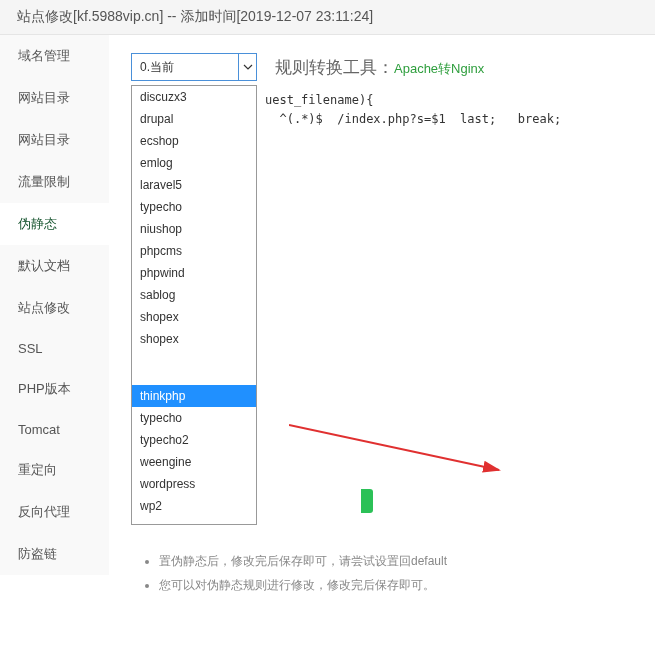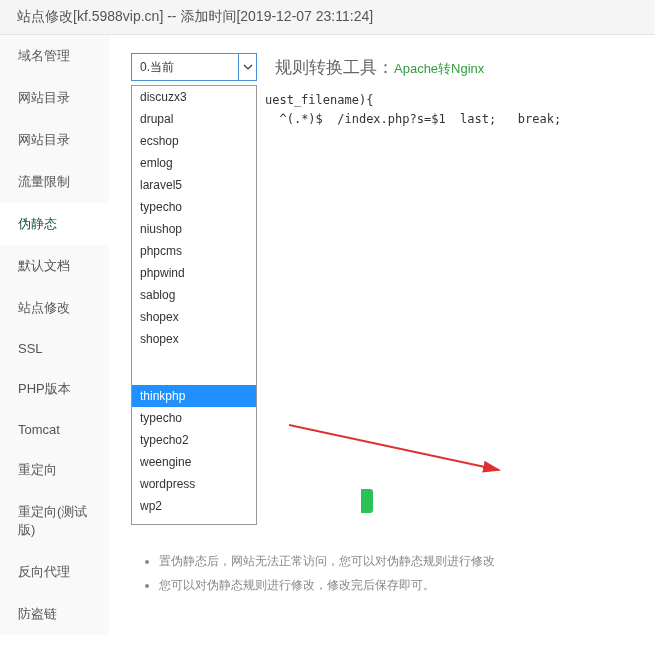--- a/index.html
+++ b/index.html
@@ -43,21 +43,20 @@
     <div class="sidebar-item">网站目录</div>
     <div class="sidebar-item">网站目录</div>
     <div class="sidebar-item">流量限制</div>
     <div class="sidebar-item active">伪静态</div>
     <div class="sidebar-item">默认文档</div>
     <div class="sidebar-item">站点修改</div>
     <div class="sidebar-item">SSL</div>
     <div class="sidebar-item">PHP版本</div>
     <div class="sidebar-item">Tomcat</div>
     <div class="sidebar-item">重定向</div>
-    <div class="sidebar-item">重定向(测试版)</div>
     <div class="sidebar-item">反向代理</div>
     <div class="sidebar-item">防盗链</div>
 
   </div>
 
   <div class="main">
     <div class="top-row">
       <div class="select-wrap">
         <div class="select-box">
           <span>0.当前</span>
@@ -102,17 +101,17 @@
     <svg class="red-arrow" width="230" height="70">
       <defs>
           <marker id="ah" markerWidth="10" markerHeight="10" refX="8" refY="3" orient="auto">
             <path d="M0,0 L9,3 L0,6 Z" fill="#e03030"></path>
           </marker>
         </defs>
       <line x1="0" y1="10" x2="210" y2="55" stroke="#e03030" stroke-width="2" marker-end="url(#ah)"></line>
     </svg>
 
     <ul class="notes">
-      <li>置伪静态后，网站无法正常访问，您可以对伪静态规则进行修改</li>
+      <li>置伪静态后，修改完后保存即可，请尝试设置回default</li>
       <li>您可以对伪静态规则进行修改，修改完后保存即可。</li>
     </ul>
   </div>
 </div>
 
 </body></html>

